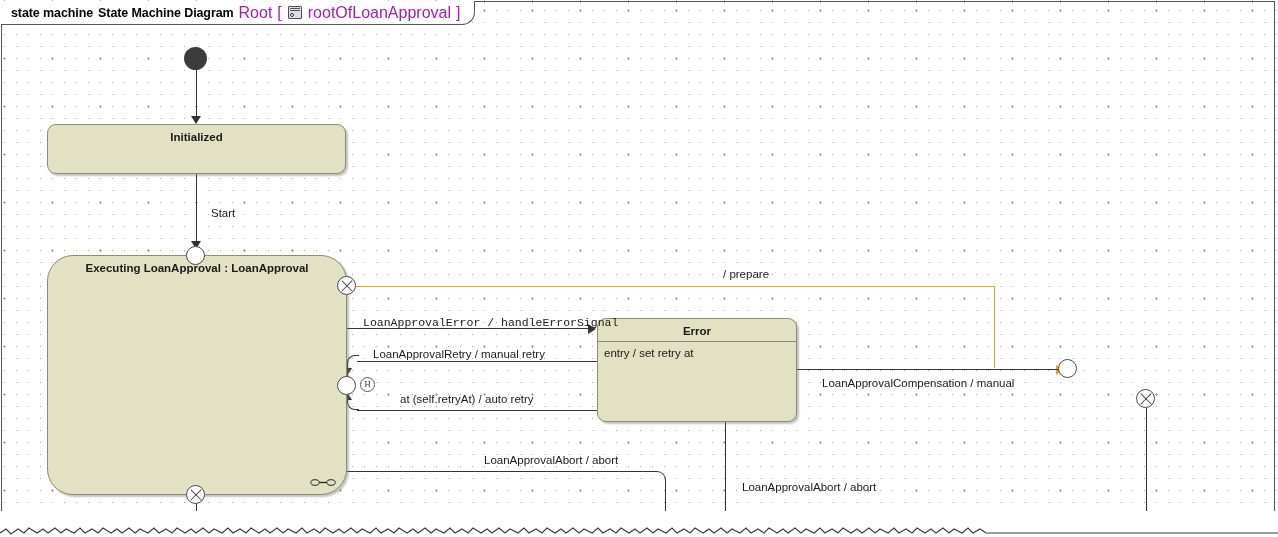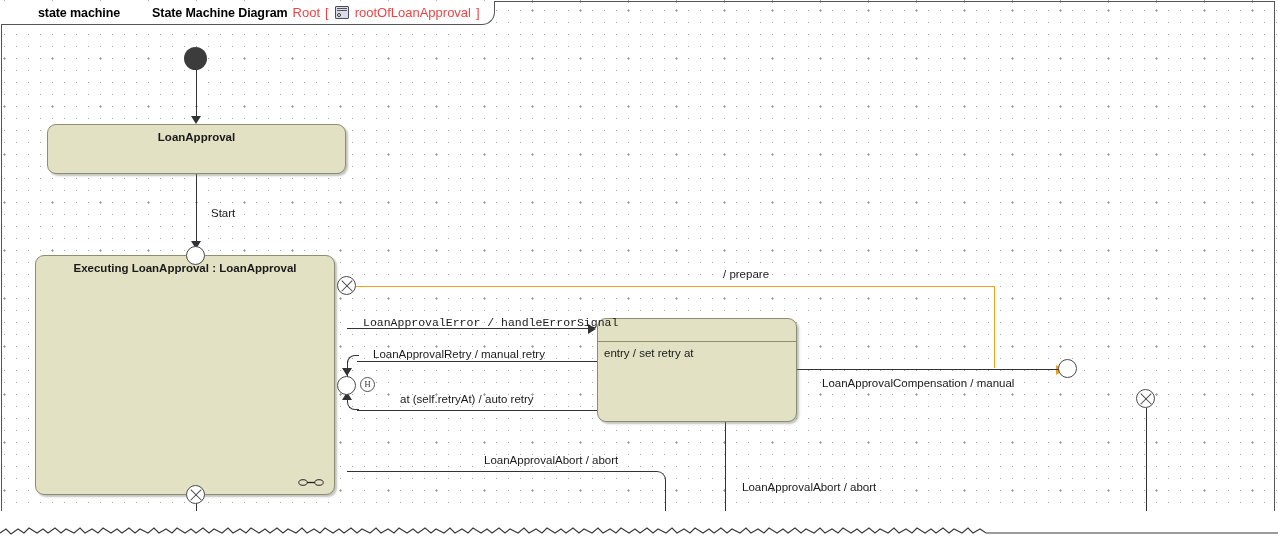--- a/index.html
+++ b/index.html
@@ -49,22 +49,22 @@
   .frame-header{
     position:absolute;left:1px;top:1px;height:24px;
     background:#fff;
     border:1px solid #555;border-left:none;border-top:none;
     border-bottom-right-radius:13px;
     padding:0 14px 0 10px;
     display:flex;align-items:center;gap:5px;
     box-sizing:border-box;white-space:nowrap;
     font-size:12.5px;color:#000;
   }
-  .fh-kw{font-weight:bold;font-size:12.5px;letter-spacing:-0.1px;margin-left:27px;}
-  .fh-plain{font-size:13px;color:#ef4444;}
+  .fh-kw{font-weight:bold;font-size:12.5px;letter-spacing:-0.1px;}
+  .fh-plain{font-size:16px;color:#a21caf;}
   .fh-icon{
     display:inline-block;width:14px;height:13px;
     border:1px solid #4a4a6a;background:#dcdce8;
     position:relative;vertical-align:middle;
     box-sizing:border-box;border-radius:1px;margin:0 1px;
   }
   .fh-icon:before{
     content:"";position:absolute;left:1px;top:1px;right:1px;height:4px;
     background:repeating-linear-gradient(to bottom,#555 0 1px,#dcdce8 1px 2px);
   }
@@ -207,35 +207,36 @@
   <div class="elbow" style="left:655px;top:471px;width:11px;height:11px;border-right-width:1.1px;border-top-width:1.1px;border-top-right-radius:9px;"></div>
   <div class="ln lnv" style="left:665px;top:481px;height:56px;"></div>
 
   <div class="ln lnv" style="left:724.5px;top:422px;height:115px;"></div>
 
   <div class="ln lnv" style="left:1145.5px;top:408px;height:129px;"></div>
 
   <div class="ln lnv" style="left:195.5px;top:503px;height:34px;"></div>
 
   <div class="state" style="left:47px;top:124px;width:299px;height:50px;">
-    <div class="state-title">LoanApproval</div>
-  </div>
-
-  <div class="state" style="left:35px;top:255px;width:300px;height:240px;">
+    <div class="state-title">Initialized</div>
+  </div>
+
+  <div class="state" style="left:47px;top:255px;width:300px;height:240px;border-radius:26px;">
     <div class="state-title">Executing LoanApproval : LoanApproval</div>
     <div class="port-icon" style="right:10px;bottom:12px;">
       <svg width="26" height="9" viewBox="0 0 26 9">
         <ellipse cx="5" cy="4.5" rx="4.2" ry="2.8" fill="none" stroke="#222" stroke-width="1"></ellipse>
         <ellipse cx="21" cy="4.5" rx="4.2" ry="2.8" fill="none" stroke="#222" stroke-width="1"></ellipse>
         <line x1="9.2" y1="4.5" x2="16.8" y2="4.5" stroke="#222" stroke-width="1.3"></line>
       </svg>
     </div>
   </div>
 
   <div class="state" style="left:597px;top:318px;width:200px;height:104px;">
+    <div class="state-title">Error</div>
     <div class="state-sep" style="top:22px;"></div>
     <div class="state-body" style="top:27px;">entry / set retry at</div>
   </div>
 
 
   <div class="initial-node" style="left:184px;top:47px;"></div>
 
   <div class="entry-point" style="left:186px;top:246px;"></div>
   <div class="exit-point" style="left:337px;top:276px;"></div>
   <div class="entry-point" style="left:337px;top:376px;"></div>

